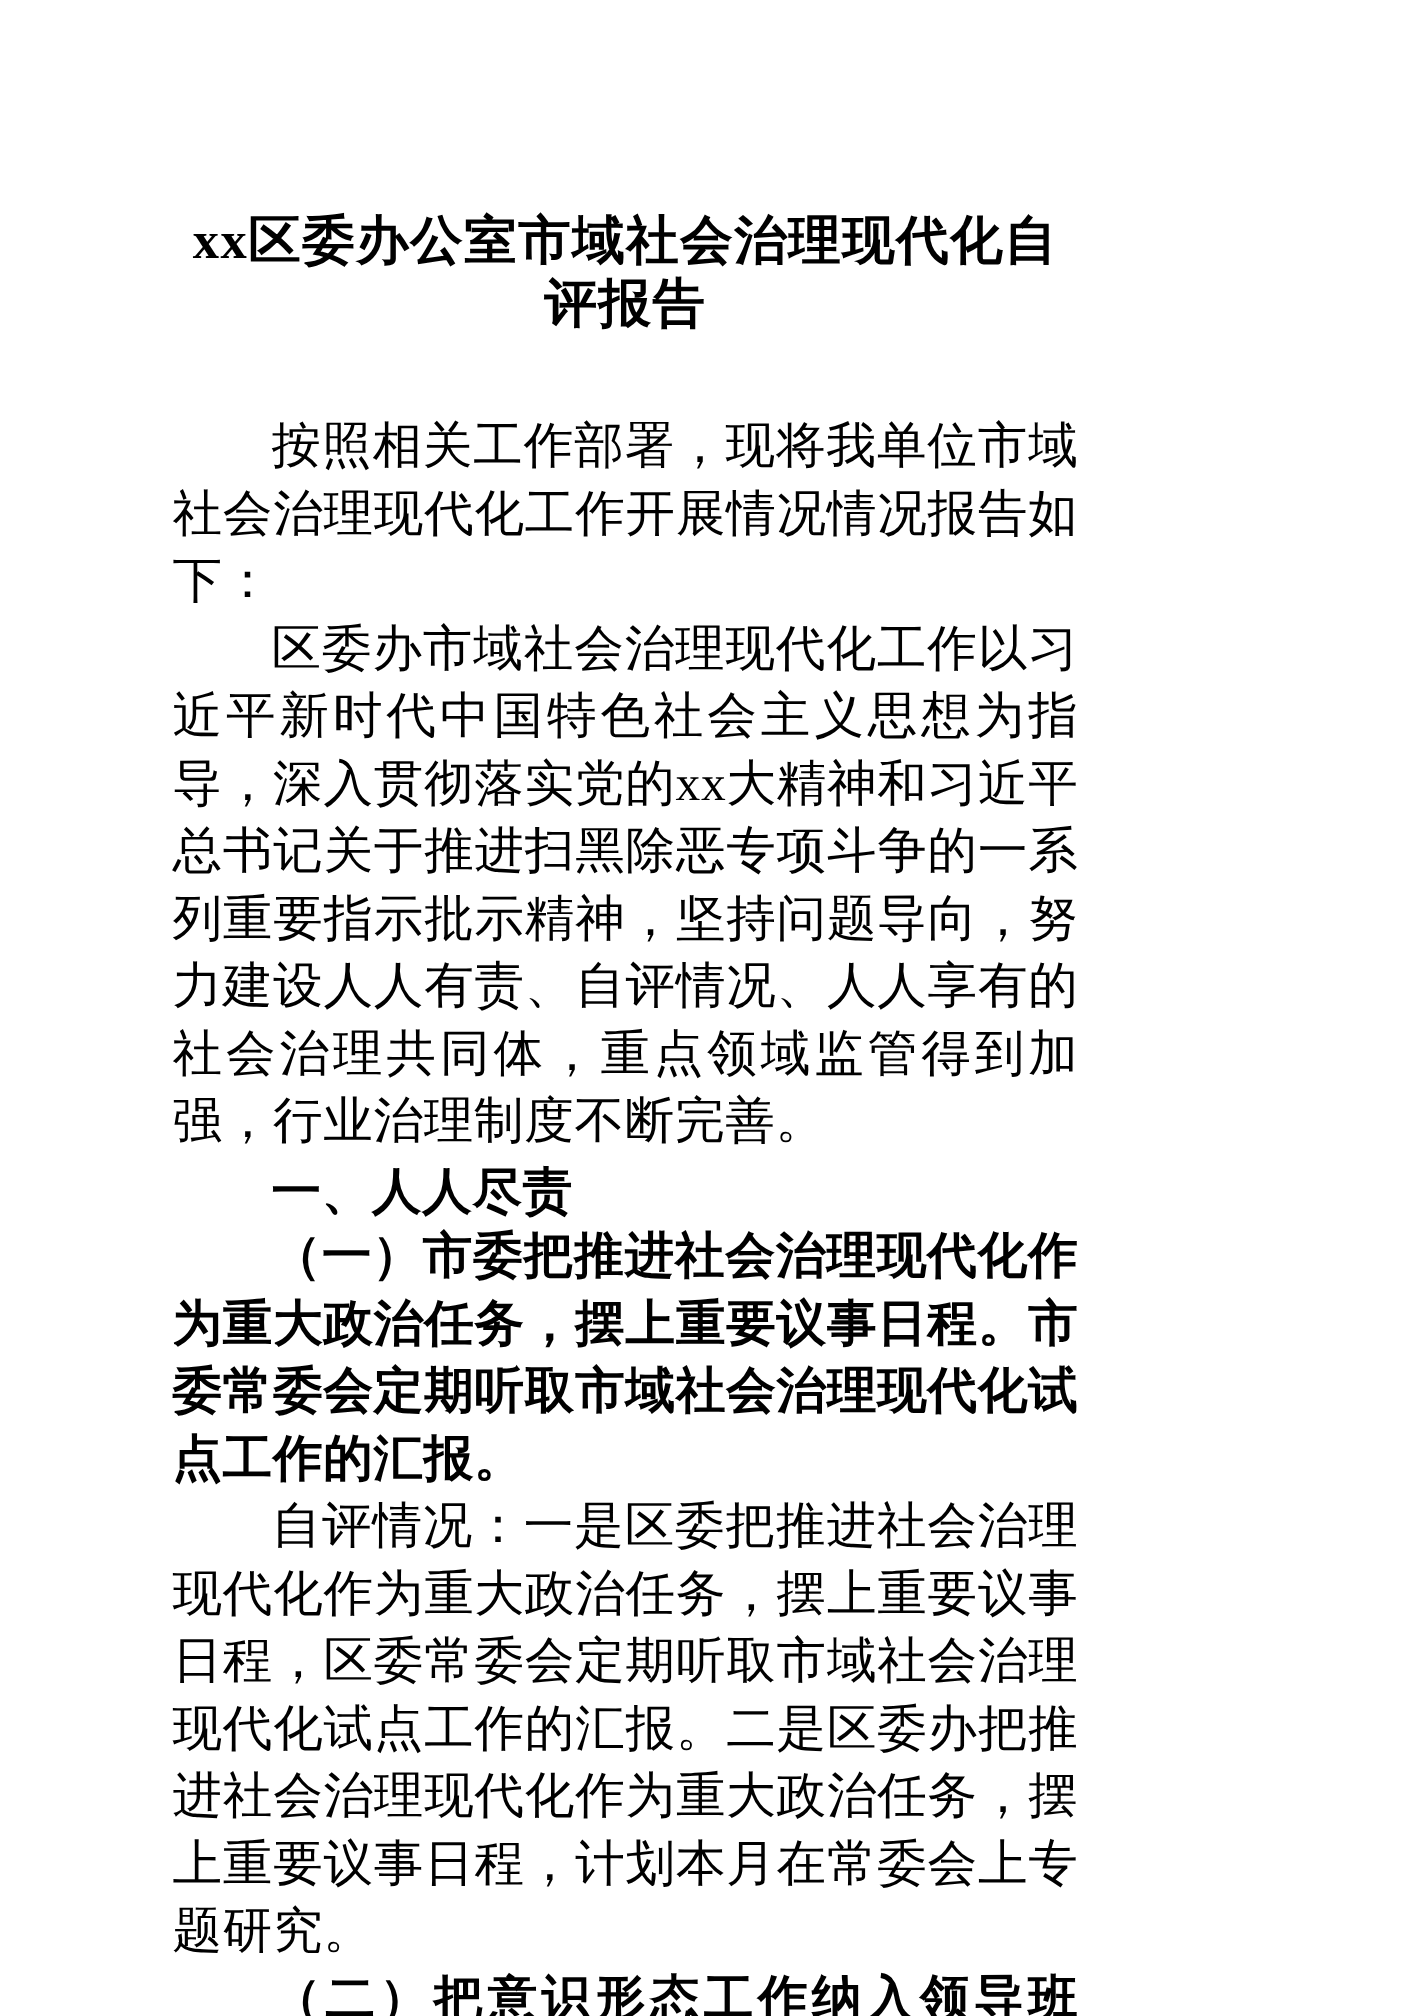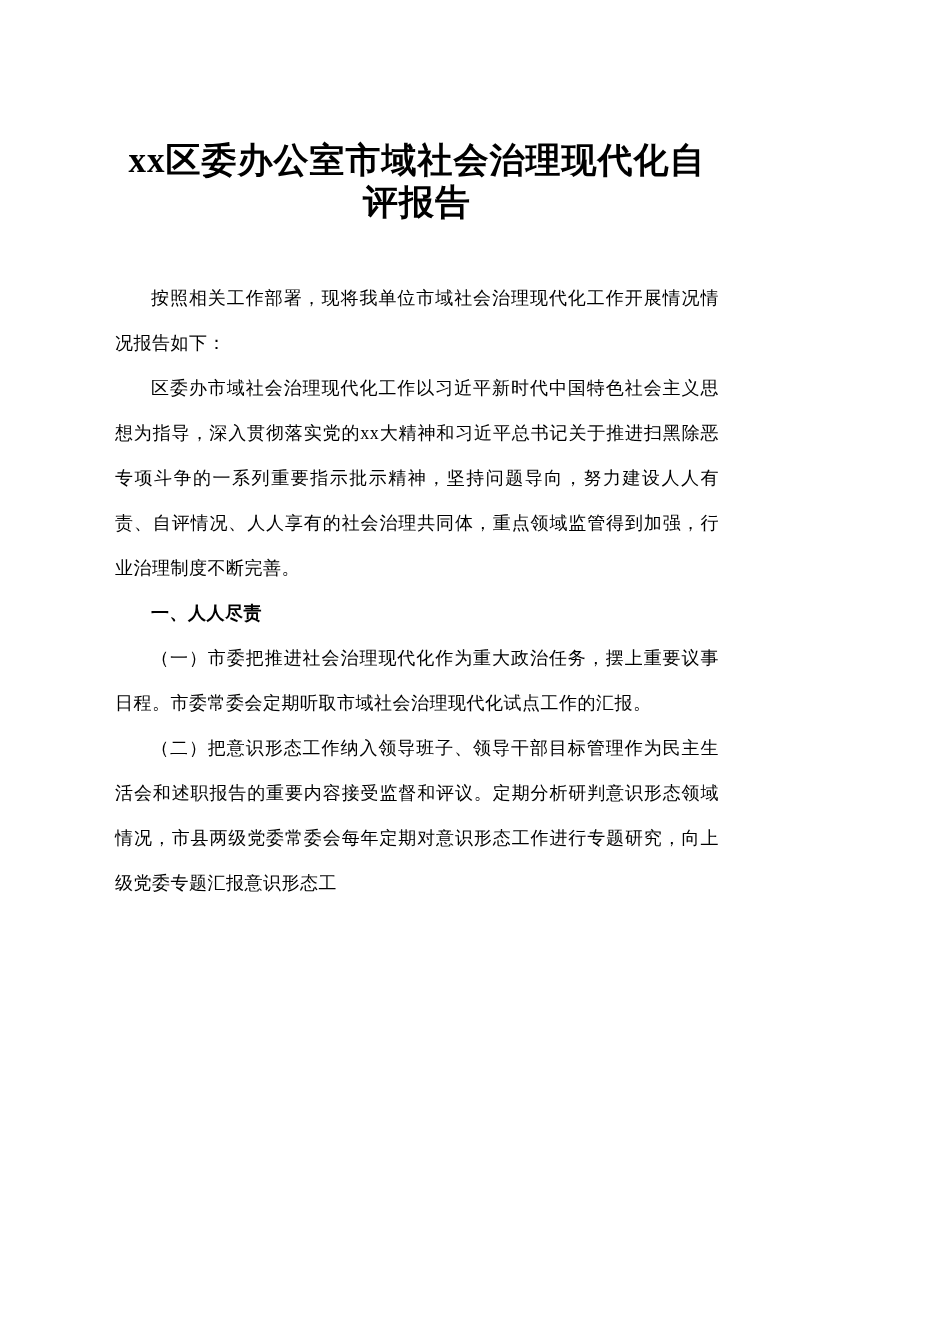--- a/index.html
+++ b/index.html
@@ -24,45 +24,46 @@
     .doc-title {
       font-size: 35px;
       line-height: 42px;
       font-weight: bold;
       text-align: center;
       margin: 0 0 52px 0;
       letter-spacing: 1px;
       font-family: "Liberation Serif", "DejaVu Serif", serif;
     }
     .para {
-      font-size: 18px;
+      font-size: 33px;
       line-height: 45px;
       margin: 0;
       text-align: justify;
       text-indent: 2em;
       letter-spacing: 0.5px;
       word-break: break-all;
     }
     .para.heading {
       font-weight: bold;
       font-family: "Liberation Sans", "DejaVu Sans", sans-serif;
     }
     .para.item {
-      font-weight: normal;
+      font-weight: bold;
     }
   </style>
 </head>
 <body>
 
 <div class="page">
   <h1 class="doc-title">xx区委办公室市域社会治理现代化自评报告</h1>
 
   <p class="para">按照相关工作部署，现将我单位市域社会治理现代化工作开展情况情况报告如下：</p>
 
   <p class="para">区委办市域社会治理现代化工作以习近平新时代中国特色社会主义思想为指导，深入贯彻落实党的xx大精神和习近平总书记关于推进扫黑除恶专项斗争的一系列重要指示批示精神，坚持问题导向，努力建设人人有责、自评情况、人人享有的社会治理共同体，重点领域监管得到加强，行业治理制度不断完善。</p>
 
   <p class="para heading">一、人人尽责</p>
 
   <p class="para item">（一）市委把推进社会治理现代化作为重大政治任务，摆上重要议事日程。市委常委会定期听取市域社会治理现代化试点工作的汇报。</p>
 
+  <p class="para">自评情况：一是区委把推进社会治理现代化作为重大政治任务，摆上重要议事日程，区委常委会定期听取市域社会治理现代化试点工作的汇报。二是区委办把推进社会治理现代化作为重大政治任务，摆上重要议事日程，计划本月在常委会上专题研究。</p>
 
   <p class="para item">（二）把意识形态工作纳入领导班子、领导干部目标管理作为民主生活会和述职报告的重要内容接受监督和评议。定期分析研判意识形态领域情况，市县两级党委常委会每年定期对意识形态工作进行专题研究，向上级党委专题汇报意识形态工</p>
 </div>
 
 </body></html>

